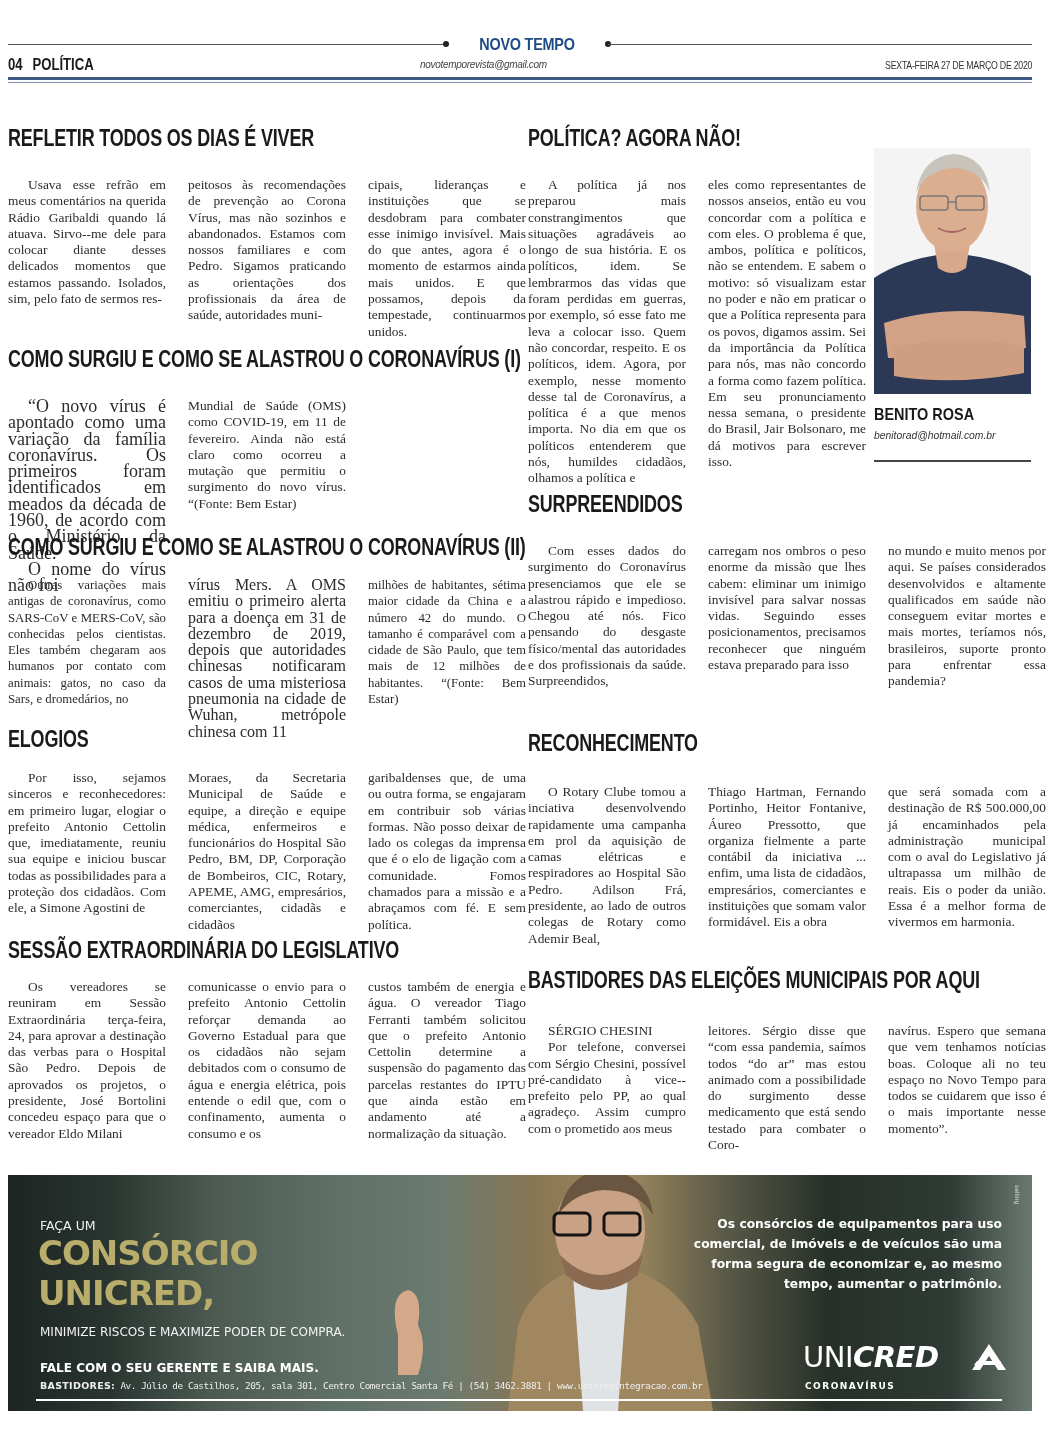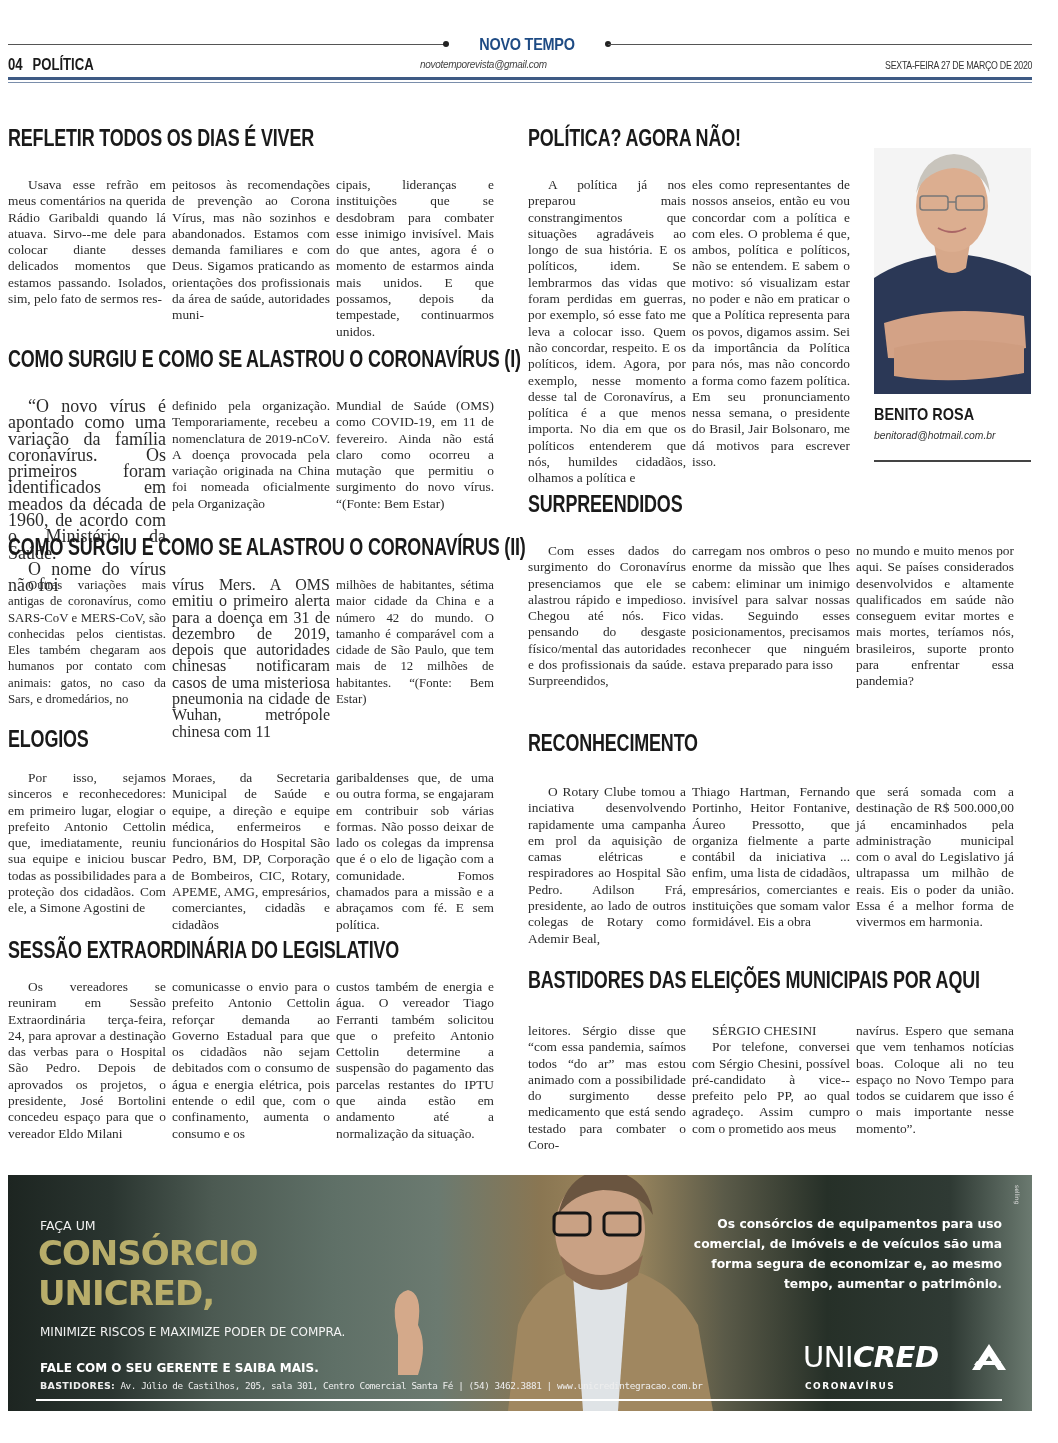--- a/index.html
+++ b/index.html
@@ -23,21 +23,21 @@
   .page-no .sec { margin-left: 12px; }
   .issue-date { position: absolute; top: 60px; right: 26px; font-family: "Liberation Sans", sans-serif; font-size: 10px;
            color: #333; letter-spacing: -0.3px; transform: scaleX(0.88); transform-origin: right; }
   .mast-rule1 { position: absolute; top: 77px; left: 8px; width: 1024px; height: 3px; background: #3e5a84; }
   .mast-rule2 { position: absolute; top: 82px; left: 8px; width: 1024px; height: 1px; background: #7a8eab; }
 
   
   .article { position: absolute; }
   .headline { font-family: "Liberation Sans", sans-serif; font-weight: bold; font-size: 23px; color: #1a1a1a;
               white-space: nowrap; transform: scaleX(0.78); transform-origin: left; letter-spacing: -0.2px; }
-  .cols { position: absolute; display: flex; gap: 6px; }
+  .cols { position: absolute; display: flex; gap: 22px; }
   .col { width: 158px; font-size: 13.4px; line-height: 16.3px; text-align: justify; hyphens: manual; color: #2b2b2b; }
   .col .p { text-indent: 20px; }
   .col .ni { text-indent: 0; }
   .col .byline-name { text-indent: 20px; }
 
   
   .author-photo { position: absolute; left: 874px; top: 148px; width: 157px; height: 246px; overflow: hidden;
                   background: linear-gradient(#f6f6f6, #f0f0f0); }
   .author-name { position: absolute; left: 874px; top: 405px; font-family: "Liberation Sans", sans-serif; font-weight: bold;
                  font-size: 17px; color: #1a1a1a; transform: scaleX(0.85); transform-origin: left; }
@@ -85,38 +85,35 @@
 </header>
 
 <section class="article" style="left:8px;top:125px;">
   <h2 class="headline">REFLETIR TODOS OS DIAS É VIVER</h2>
 </section>
 <div class="cols" style="left:8px;top:177px;">
   <div class="col">
       <p class="p">Usava esse refrão em meus comentários na querida Rádio Garibaldi quando lá atuava. Sirvo--me dele para colocar diante desses delicados momentos que estamos passando. Isolados, sim, pelo fato de sermos res-</p>
     </div>
   <div class="col">
-      <p class="ni">peitosos às recomendações de prevenção ao Corona Vírus, mas não sozinhos e abandonados. Estamos com demanda familiares e com Deus. Sigamos praticando as orientações dos profissionais da área de saúde, autoridades muni-</p>
+      <p class="ni">peitosos às recomendações de prevenção ao Corona Vírus, mas não sozinhos e abandonados. Estamos com nossos familiares e com Pedro. Sigamos praticando as orientações dos profissionais da área de saúde, autoridades muni-</p>
     </div>
   <div class="col">
       <p class="ni">cipais, lideranças e instituições que se desdobram para combater esse inimigo invisível. Mais do que antes, agora é o momento de estarmos ainda mais unidos. E que possamos, depois da tempestade, continuarmos unidos.</p>
     </div>
 </div>
 
 <section class="article" style="left:8px;top:346px;">
   <h2 class="headline">COMO SURGIU E COMO SE ALASTROU O CORONAVÍRUS (I)</h2>
 </section>
 <div class="cols" style="left:8px;top:398px;">
   <div class="col" style="font-size:18px;">
     <p class="p">“O novo vírus é apontado como uma variação da família coronavírus. Os primeiros foram identificados em meados da década de 1960, de acordo com o Ministério da Saúde.</p>
     <p class="p">O nome do vírus não foi</p>
   </div>
-  <div class="col">
-      <p class="ni">definido pela organização. Temporariamente, recebeu a nomenclatura de 2019-nCoV. A doença provocada pela variação originada na China foi nomeada oficialmente pela Organização</p>
-    </div>
   <div class="col">
       <p class="ni">Mundial de Saúde (OMS) como COVID-19, em 11 de fevereiro. Ainda não está claro como ocorreu a mutação que permitiu o surgimento do novo vírus. “(Fonte: Bem Estar)</p>
     </div>
 </div>
 
 <section class="article" style="left:8px;top:534px;">
   <h2 class="headline">COMO SURGIU E COMO SE ALASTROU O CORONAVÍRUS (II)</h2>
 </section>
 <div class="cols" style="left:8px;top:577px;">
   <div class="col" style="font-size:12.8px;">
@@ -219,26 +216,26 @@
   <div class="col">
       <p class="ni">que será somada com a destinação de R$ 500.000,00 já encaminhados pela administração municipal com o aval do Legislativo já ultrapassa um milhão de reais. Eis o poder da união. Essa é a melhor forma de vivermos em harmonia.</p>
     </div>
 </div>
 
 <section class="article" style="left:528px;top:967px;">
   <h2 class="headline">BASTIDORES DAS ELEIÇÕES MUNICIPAIS POR AQUI</h2>
 </section>
 <div class="cols" style="left:528px;top:1023px;">
   <div class="col">
-      <p class="ni">leitores. Sérgio disse que “com essa pandemia, saímos todos “do ar” mas estou animado com a possibilidade do surgimento desse medicamento que está sendo testado para combater o Coro-</p>
-    </div>
-  <div class="col">
     <p class="byline-name" style="text-align:left;">SÉRGIO CHESINI</p>
     <p class="p">Por telefone, conversei com Sérgio Chesini, possível pré-candidato à vice--prefeito pelo PP, ao qual agradeço. Assim cumpro com o prometido aos meus</p>
   </div>
+  <div class="col">
+      <p class="ni">leitores. Sérgio disse que “com essa pandemia, saímos todos “do ar” mas estou animado com a possibilidade do surgimento desse medicamento que está sendo testado para combater o Coro-</p>
+    </div>
   <div class="col">
       <p class="ni">navírus. Espero que semana que vem tenhamos notícias boas. Coloque ali no teu espaço no Novo Tempo para todos se cuidarem que isso é o mais importante nesse momento”.</p>
     </div>
 </div>
 
 <aside class="ad">
   <svg class="ad-person" viewBox="0 0 380 236">
     <path d="M140 236 L150 150 Q170 95 235 90 Q300 95 330 150 L345 236 Z" fill="#a08760"></path>
     <path d="M205 100 L235 92 L260 100 L250 236 L215 236 Z" fill="#dfe3e6"></path>
     <ellipse cx="232" cy="55" rx="45" ry="55" fill="#c9a184"></ellipse>

